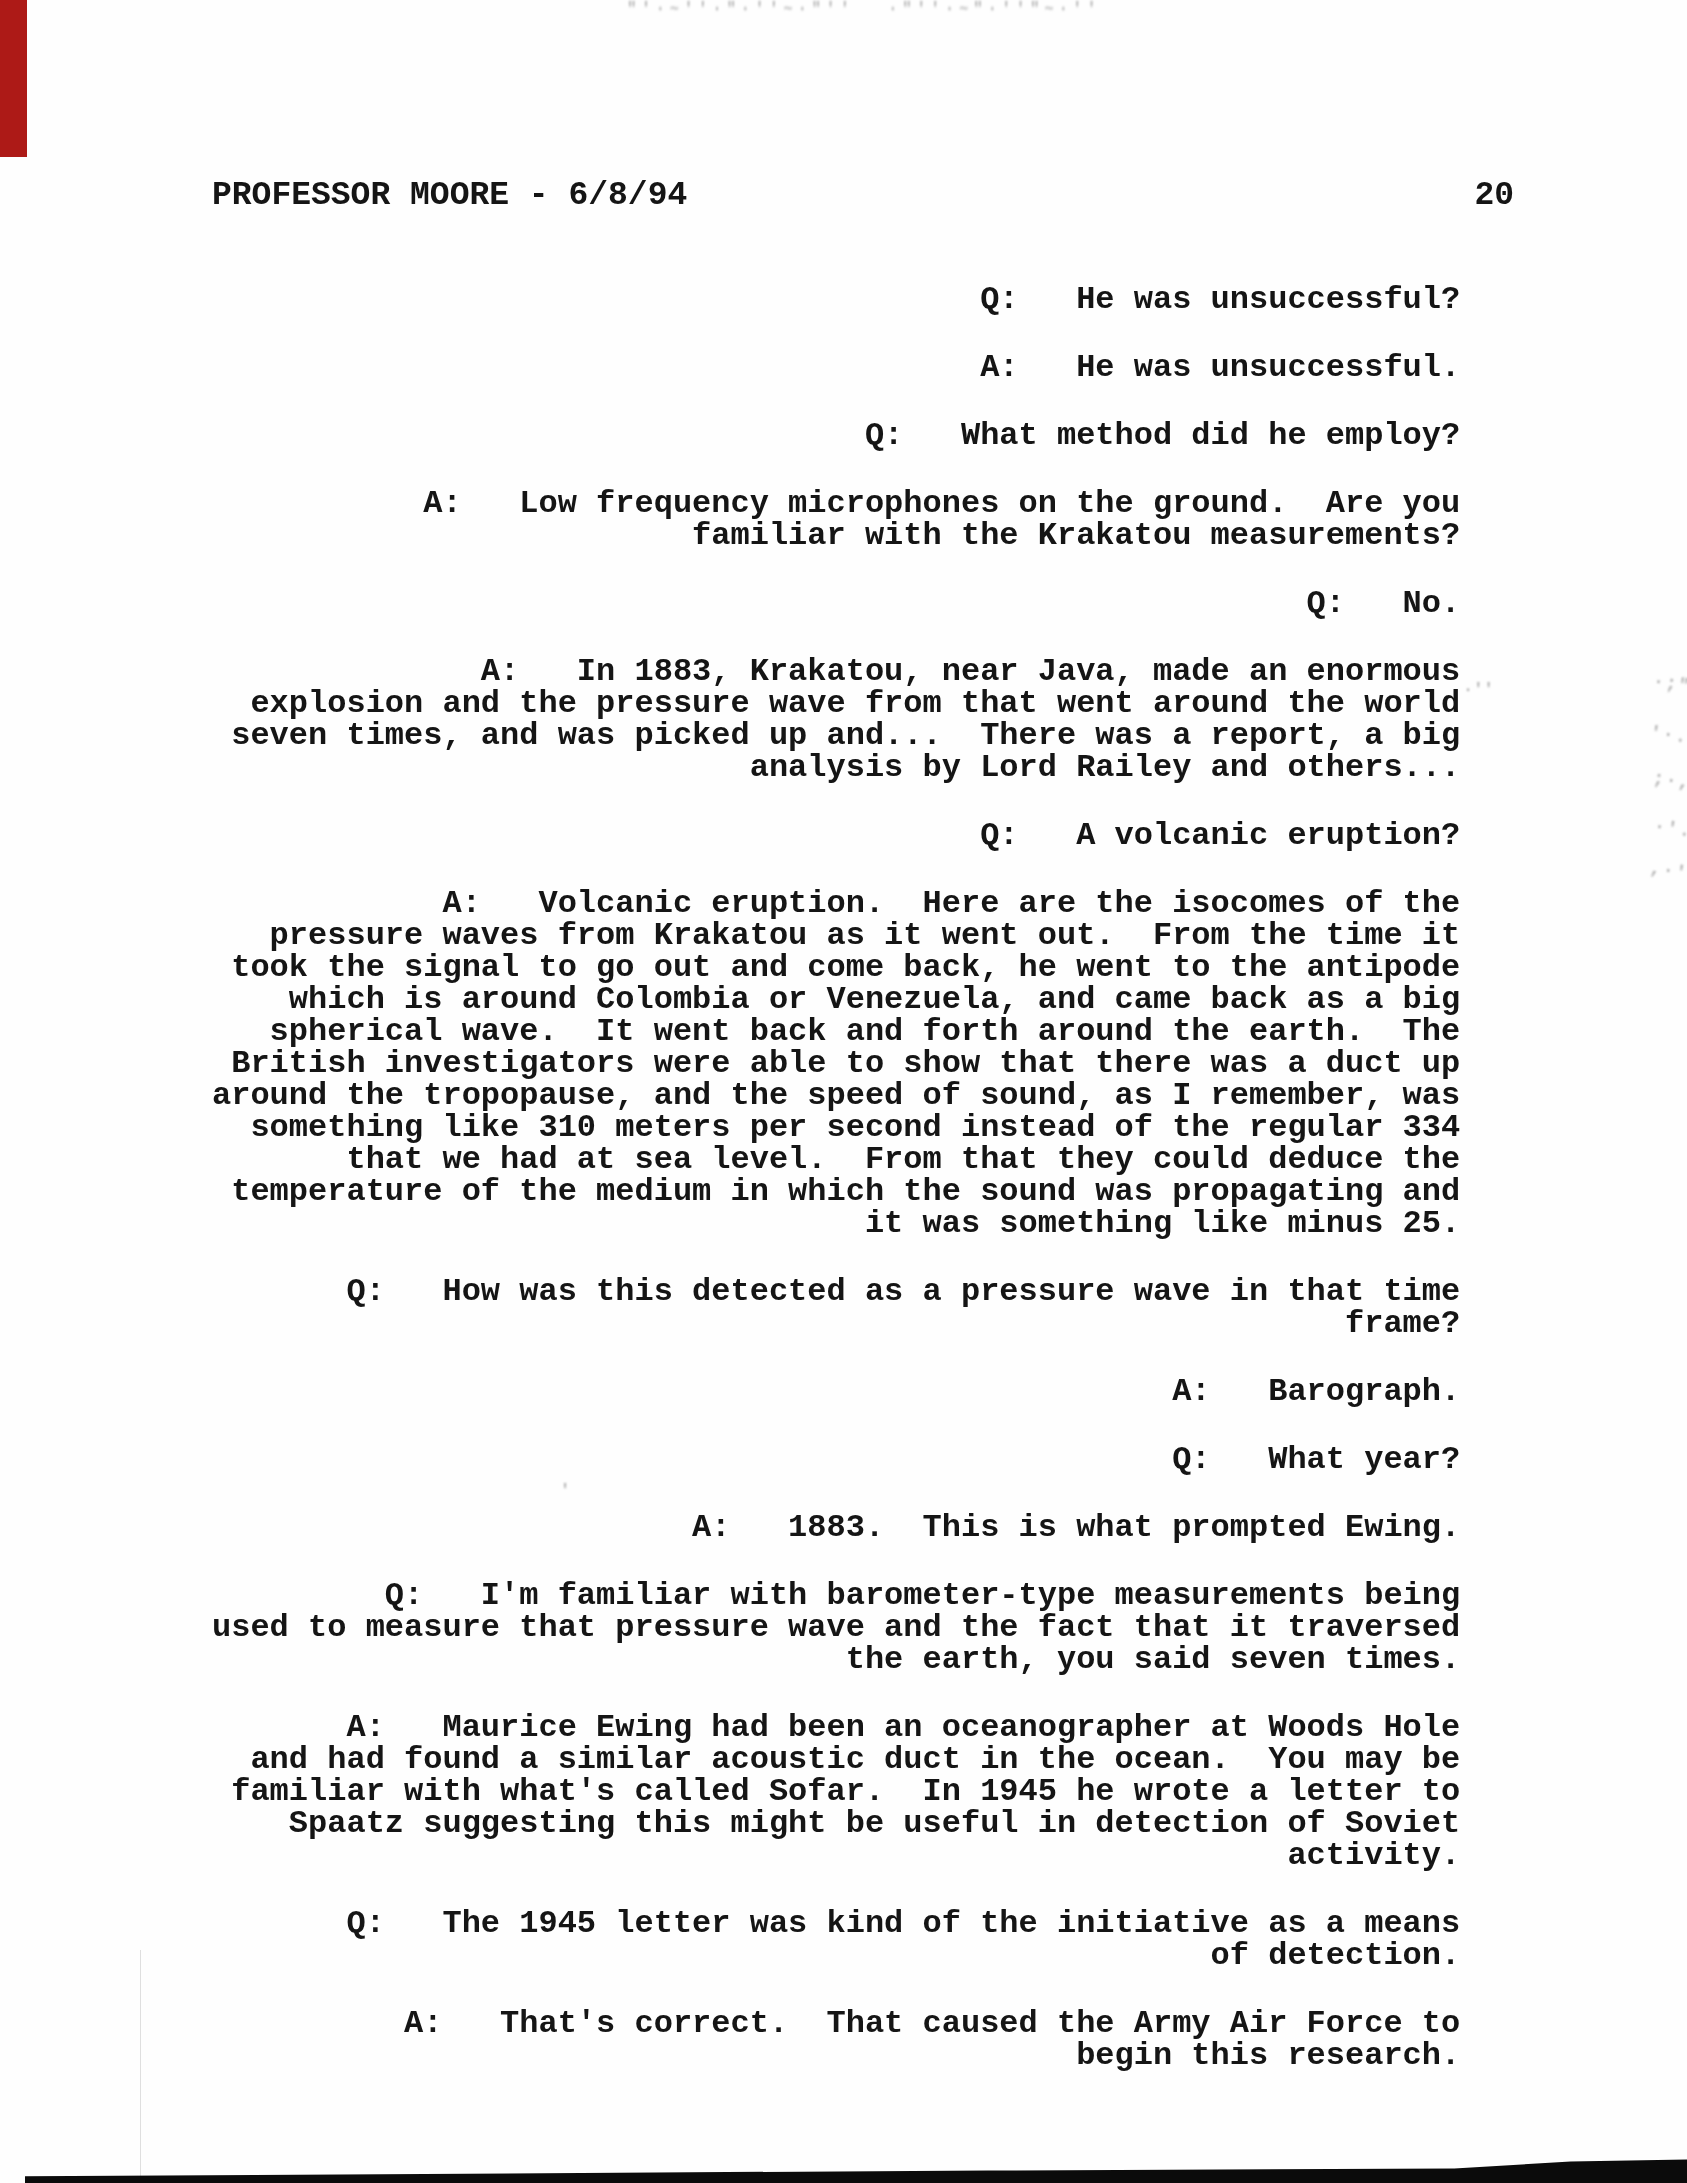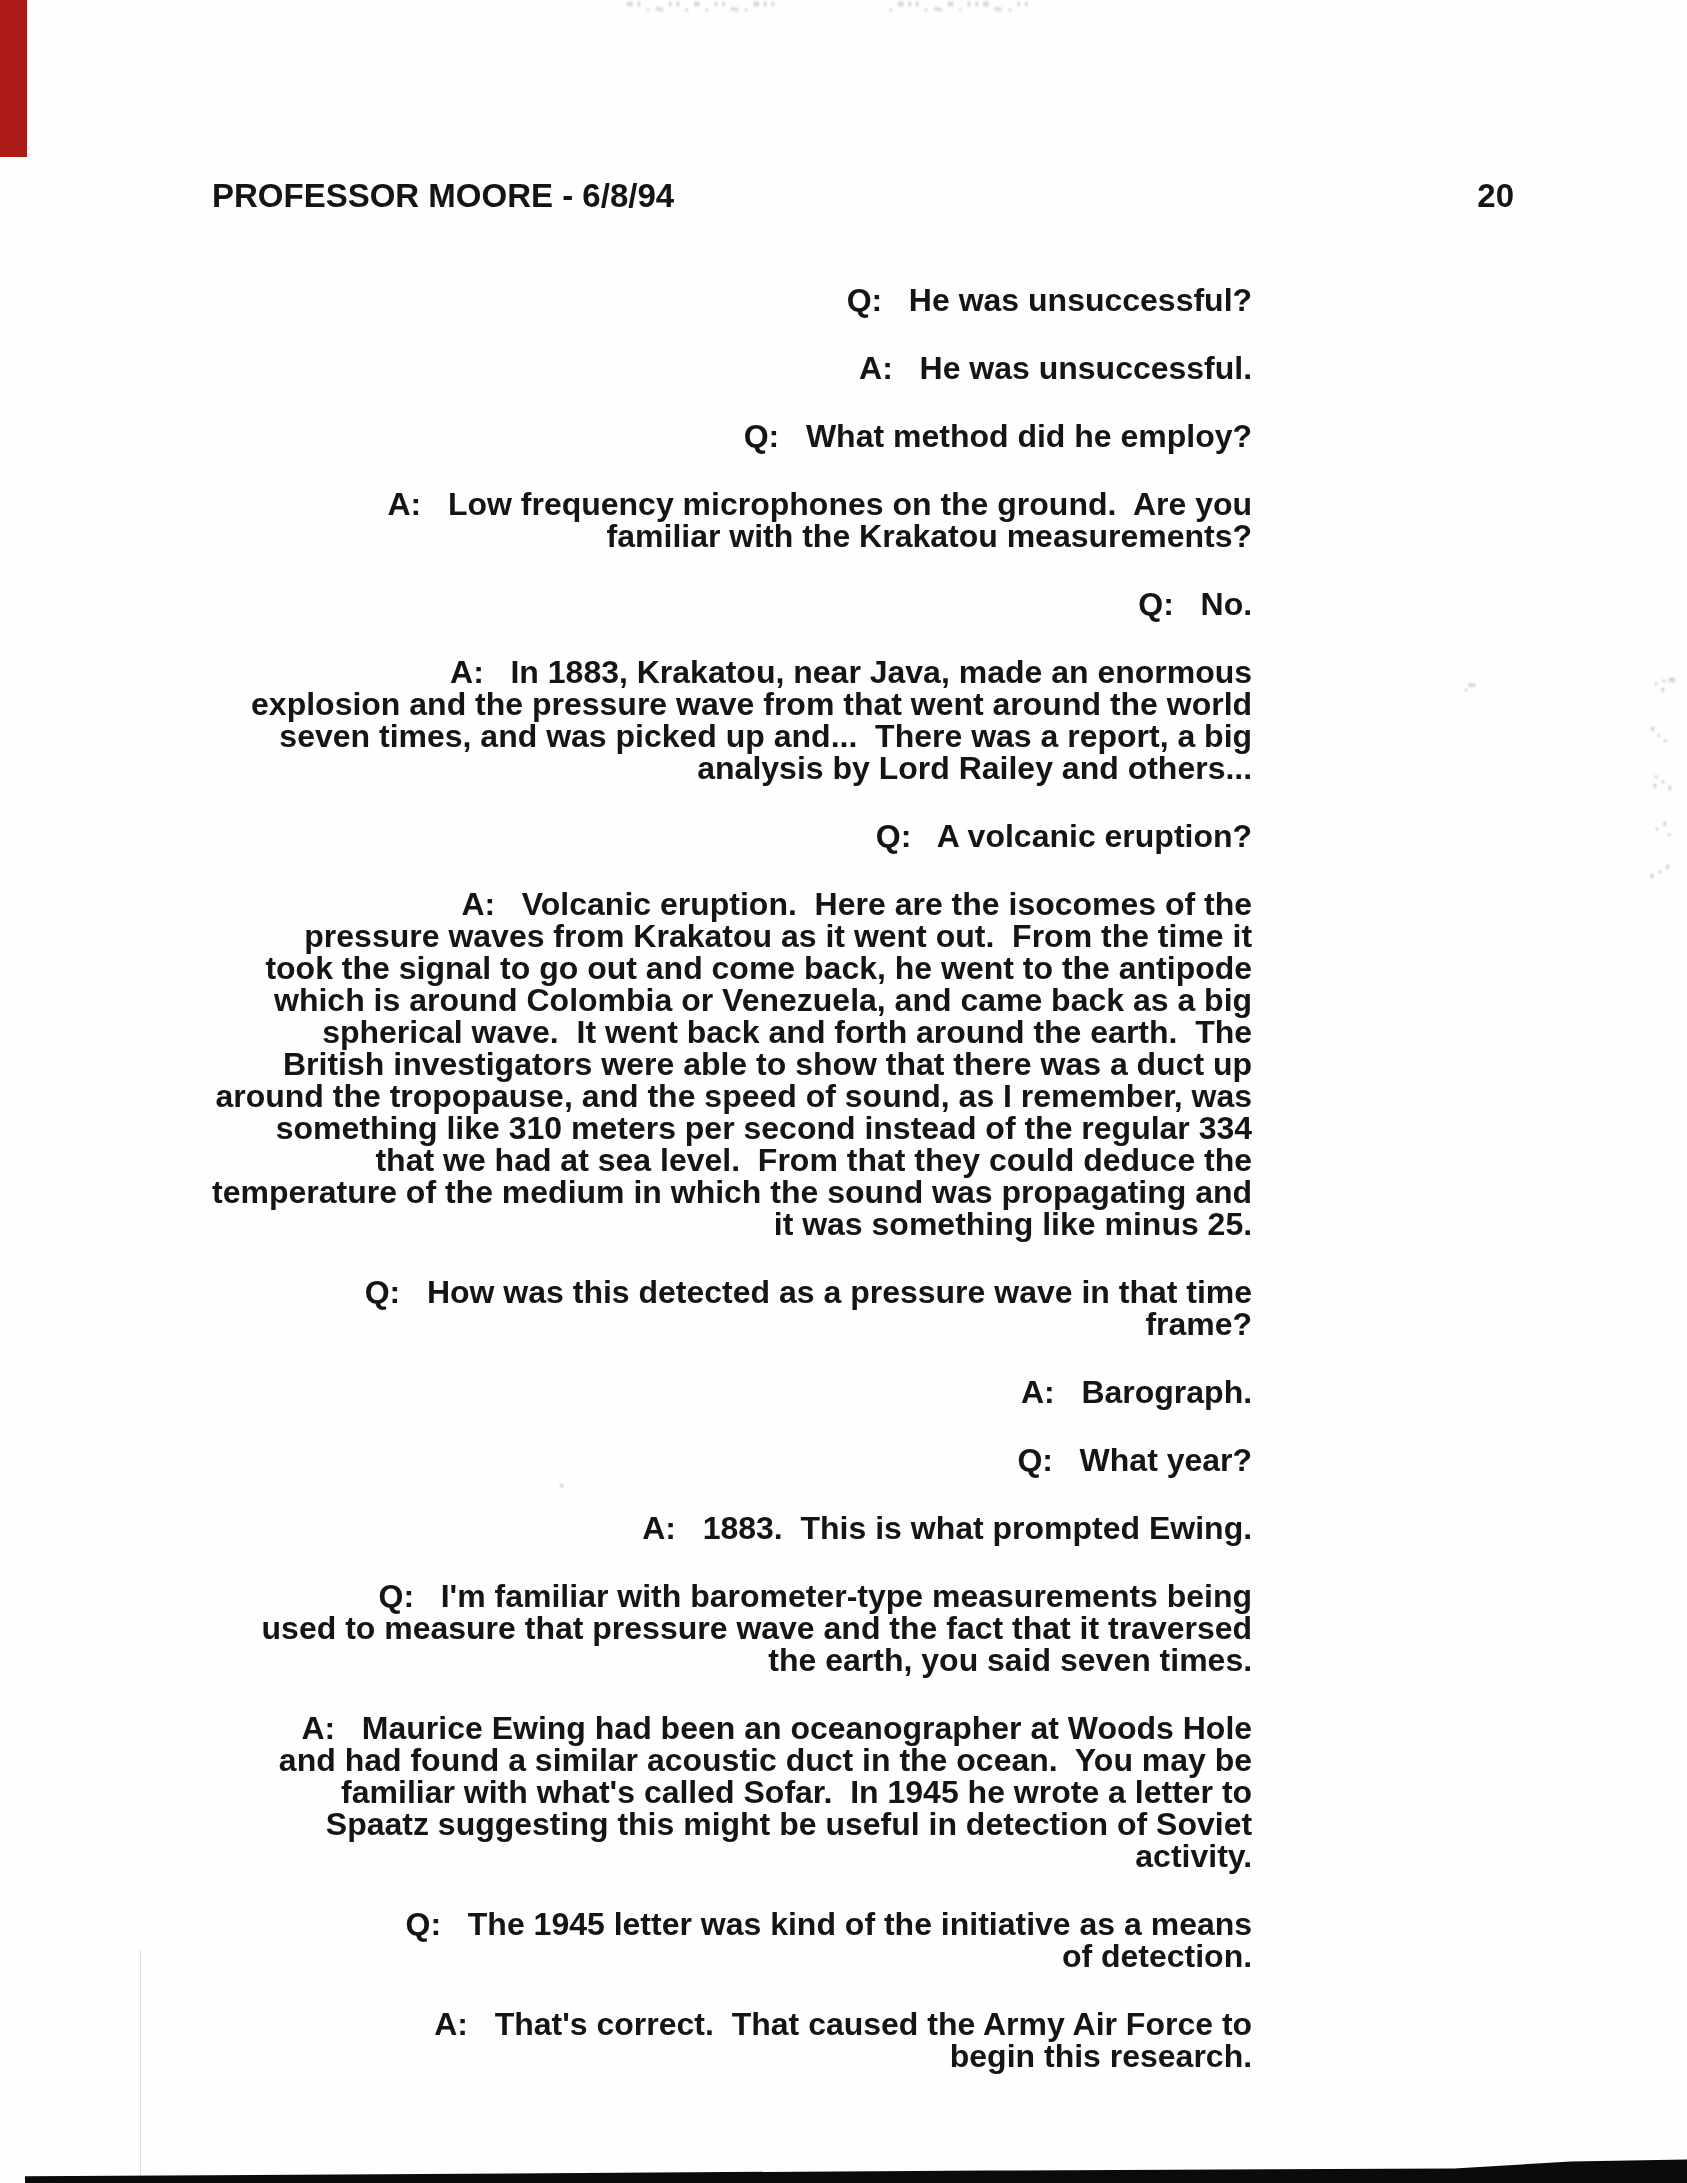--- a/index.html
+++ b/index.html
@@ -1,21 +1,21 @@
 <!DOCTYPE html>
 <html style="font-size:10.6px"><head>
 <meta charset="utf-8">
 <style>
   html,body{margin:0;padding:0;background:#888;}
   .page{
     position:relative;
     width:1687px;height:2183px;
     background:#fefefe;
     overflow:hidden;
-    font-family:Liberation Sans, sans-serif;
+    font-family:Liberation Mono, monospace;
     font-weight:bold;
     color:#151515;
   }
   .header-row{
     position:absolute;
     left:212px;top:180px;
     width:1302px;
     display:flex;
     justify-content:space-between;
     font-size:33px;line-height:32px;

